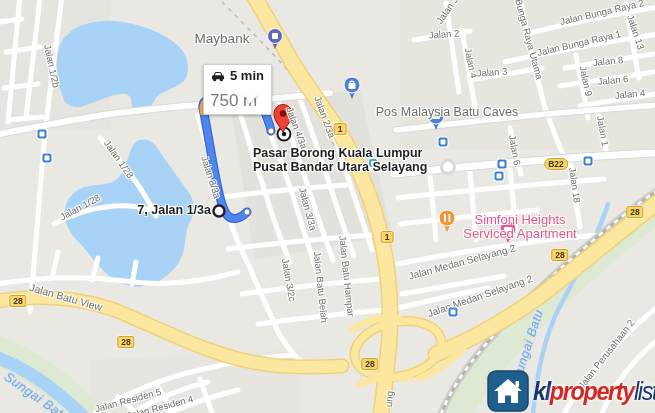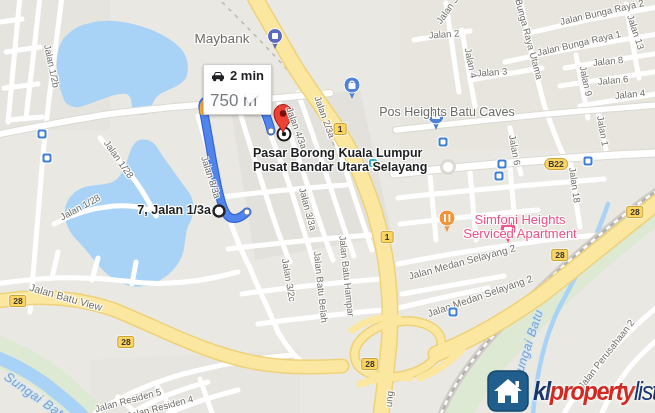--- a/index.html
+++ b/index.html
@@ -232,21 +232,21 @@
       <div class="mlabel " style="left: 575px; top: 185px; transform: translate(-50%, -50%) rotate(82deg);">Jalan 18</div>
       <div class="mlabel " style="left: 462px; top: 262px; font-size: 10px; transform: translate(-50%, -50%) rotate(-15deg);">Jalan Medan Selayang 2</div>
       <div class="mlabel " style="left: 480px; top: 296px; font-size: 10px; transform: translate(-50%, -50%) rotate(-19deg);">Jalan Medan Selayang 2</div>
       <div class="mlabel " style="left: 128px; top: 400px; transform: translate(-50%, -50%) rotate(-15deg);">Jalan Residen 5</div>
       <div class="mlabel " style="left: 160px; top: 407px; transform: translate(-50%, -50%) rotate(-15deg);">Jalan Residen 4</div>
       <div class="mlabel " style="left: 606px; top: 354px; transform: translate(-50%, -50%) rotate(-52deg);">Jalan Perusahaan 2</div>
       <div class="mlabel " style="left: 389px; top: 399px; transform: translate(-50%, -50%) rotate(-86deg);">ung</div>
       <div class="mlabel water-label" style="left: 37px; top: 397px; font-size: 13px; transform: translate(-50%, -50%) rotate(35deg);">Sungai Batu</div>
       <div class="mlabel water-label" style="left: 528px; top: 345px; font-size: 12.5px; transform: translate(-50%, -50%) rotate(-72deg);">Sungai Batu</div>
       <div class="mlabel poi-label" style="left: 222px; top: 38px; font-size: 13.5px; text-align: right;">Maybank</div>
-      <div class="mlabel poi-label" style="left: 447px; top: 112px; font-size: 12.5px;">Pos Heights Batu Caves</div>
+      <div class="mlabel poi-label" style="left: 447px; top: 112px; font-size: 12.5px;">Pos Malaysia Batu Caves</div>
       <div class="mlabel poi-label pink" style="left: 520px; top: 219px; font-size: 13px; text-align: right;">Simfoni Heights</div>
       <div class="mlabel poi-label pink" style="left: 520px; top: 233px; font-size: 13px;">Serviced Apartment</div>
       <span class="shield" style="left: 340px; top: 129px;">1</span>
       <span class="shield" style="left: 387px; top: 237px;">1</span>
       <span class="shield" style="left: 18px; top: 301px;">28</span>
       <span class="shield" style="left: 126px; top: 342px;">28</span>
       <span class="shield" style="left: 370px; top: 364px;">28</span>
       <span class="shield" style="left: 560px; top: 255px;">28</span>
       <span class="shield" style="left: 635px; top: 212px;">28</span>
       <span class="shield" style="left: 556px; top: 164px; border-radius: 6px;">B22</span>
@@ -281,21 +281,21 @@
 <div class="bold-map-label" style="left:253px;top:146px;">Pasar Borong Kuala Lumpur</div>
 
 <div id="bubble">
   <div class="r1">
     <svg width="16" height="12" viewBox="0 0 24 18">
       <path d="M3 14 L3 10 Q3 8 5.5 8 L7 4.5 Q7.6 3 9.2 3 L14.8 3 Q16.4 3 17 4.5 L18.5 8 Q21 8 21 10 L21 14 Z" fill="#202124"></path>
       <path d="M8.6 4.6 L15.4 4.6 L16.6 7.8 L7.4 7.8 Z" fill="#FFFFFF"></path>
       <circle cx="7" cy="14.5" r="2.4" fill="#202124"></circle>
       <circle cx="17" cy="14.5" r="2.4" fill="#202124"></circle>
     </svg>
-    <span class="dur">2 min</span>
+    <span class="dur">5 min</span>
   </div>
   <div class="dist">750 m</div>
 </div>
 <div id="bubble-tail"></div>
 
 <div id="watermark">
   <svg width="42" height="42" viewBox="0 0 42 42">
     <rect x="1" y="1" width="40" height="40" rx="8" fill="#1F5E8D" stroke="#16476C" stroke-width="1.5"></rect>
     <path d="M21 9 L35 21 L31 21 L31 33 L24 33 L24 25.5 L18 25.5 L18 33 L11 33 L11 21 L7 21 Z" fill="#FFFFFF"></path>
     <rect x="28.5" y="11" width="3.5" height="6" fill="#FFFFFF"></rect>

